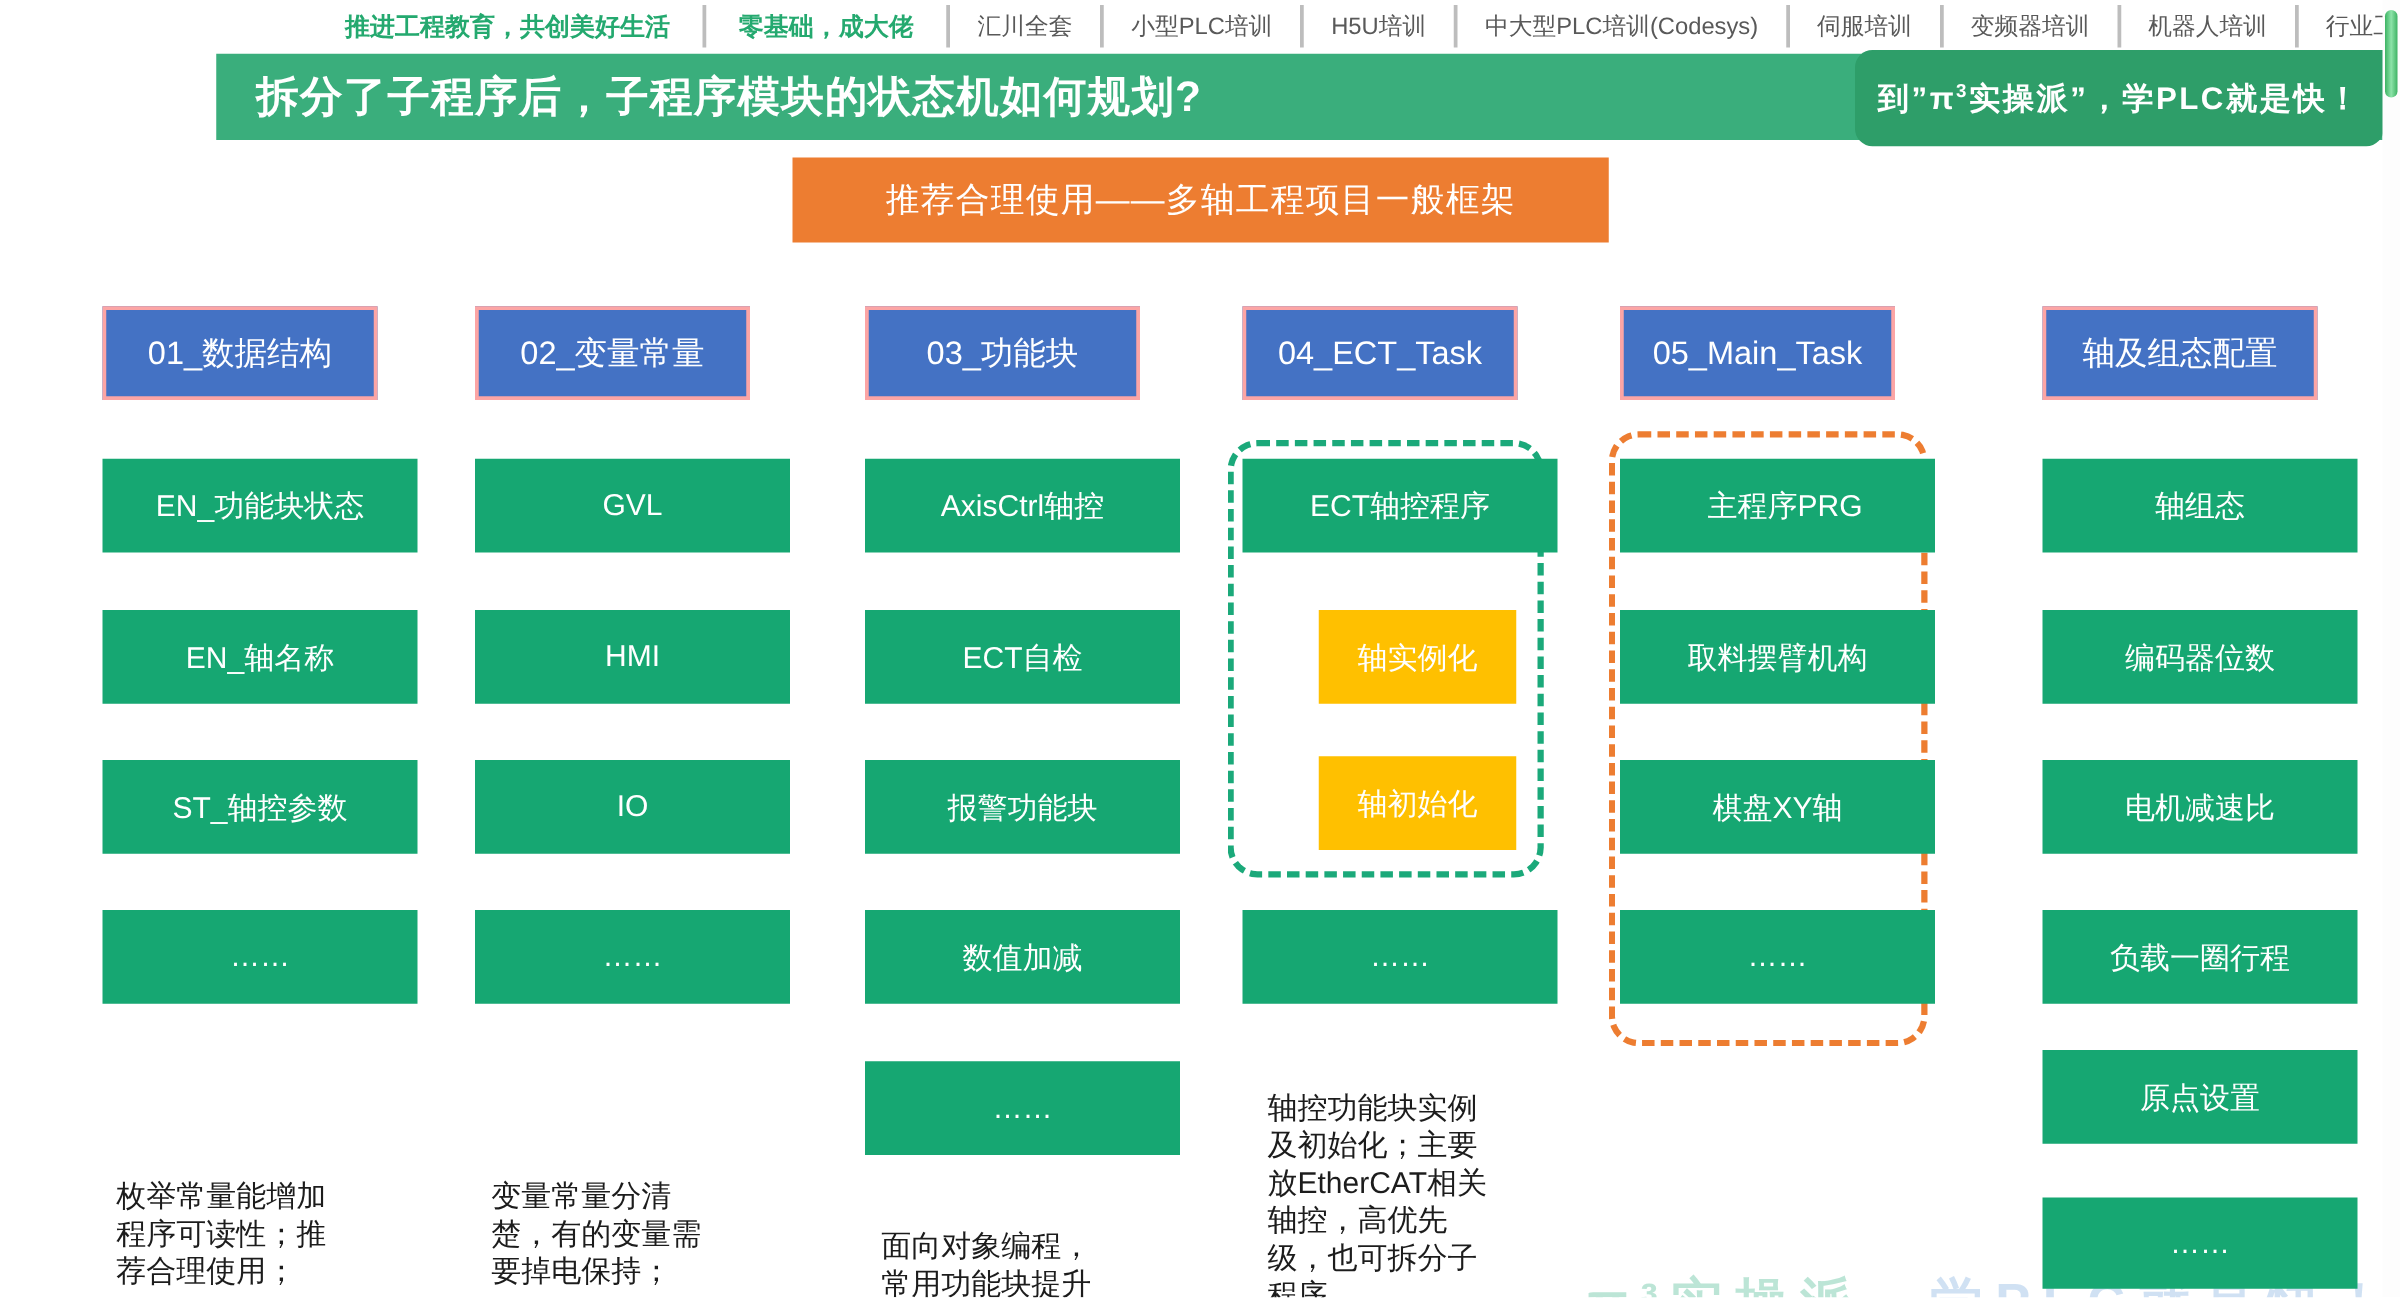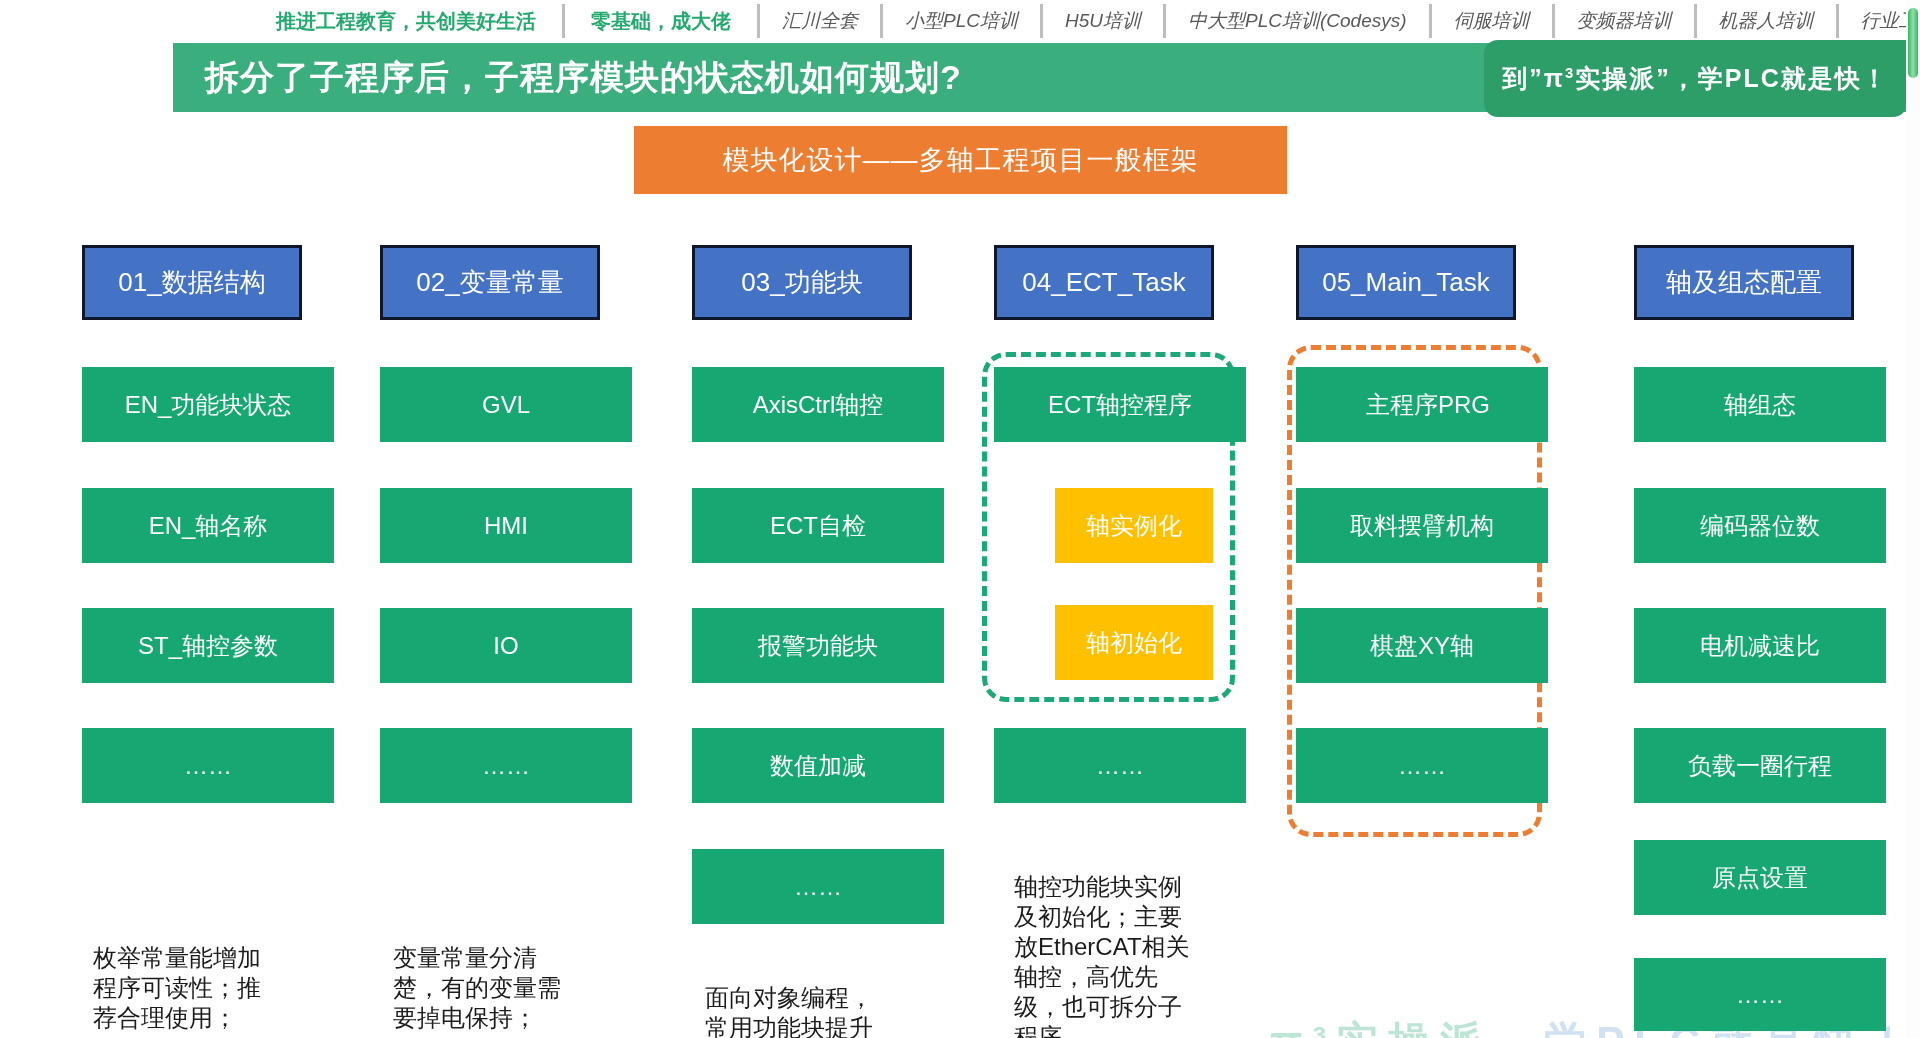--- a/index.html
+++ b/index.html
@@ -4,39 +4,39 @@
 <style>
   * { margin:0; padding:0; box-sizing:border-box; }
   html,body { width:1920px; height:1038px; overflow:hidden; background:#fff;
               font-family:"Liberation Sans", sans-serif; }
   #stage { position:relative; width:1920px; height:1038px; background:#fff; overflow:hidden; }
 
   
   .topbar { position:absolute; left:0; top:0; width:1906px; height:42px; background:#fff; }
   .tabs { position:absolute; left:250px; top:0; height:42px; display:flex; align-items:center; }
   .slogan { color:#24a96f; font-weight:bold; font-size:20px; padding:0 26px; white-space:nowrap; }
-  .tab { color:#595959; font-size:19px; padding:0 22px; white-space:nowrap;font-style:italic; }
+  .tab { color:#595959; font-size:19px; padding:0 22px; white-space:nowrap; }
   .tabdiv { width:3px; height:34px; background:#bdbdbd; }
 
   
   .banner { position:absolute; left:173px; top:43px; width:1733px; height:69px; background:#3aae7c; }
   .banner-title { position:absolute; left:32px; top:0; height:69px; display:flex; align-items:center;
                   color:#fff; font-size:34px; font-weight:bold; letter-spacing:1px; }
   .badge { position:absolute; left:1443px; top:40px; width:423px; height:77px; background:#2e9e69;
            border-radius:14px 0 14px 14px; display:flex; align-items:center; justify-content:center;
            color:#fff; font-size:25px; font-weight:bold; letter-spacing:2px; white-space:nowrap;margin-left:41px; }
   .badge sup { font-size:15px; }
 
   
   .subtitle { position:absolute; left:634px; top:126px; width:653px; height:68px; background:#ed7d31;
               display:flex; align-items:center; justify-content:center;
               color:#fff; font-size:27px; letter-spacing:1px; }
 
   
-  .hbox { position:absolute; width:220px; height:75px; background:#4472c4; border:3px solid #0f172a;
+  .hbox { position:absolute; width:220px; height:75px; background:#4472c4; border:3px solid #fca5a5;
           display:flex; align-items:center; justify-content:center; color:#fff; font-size:26px; z-index:2; }
   .gbox { position:absolute; width:252px; height:75px; background:#16a772;
           display:flex; align-items:center; justify-content:center; color:#fff; font-size:24px; z-index:2; }
   .ybox { position:absolute; width:158px; height:75px; background:#ffc000;
           display:flex; align-items:center; justify-content:center; color:#fff; font-size:24px; z-index:2; }
   .dash-green { position:absolute; left:982px; top:352px; width:253px; height:350px;
                 border:5px dashed #1ba97a; border-radius:24px; z-index:1; }
   .dash-orange { position:absolute; left:1287px; top:345px; width:255px; height:492px;
                  border:5px dashed #ed7d31; border-radius:24px; z-index:1; }
 
@@ -82,21 +82,21 @@
     </div>
   </div>
 
   <div class="banner">
     <div class="banner-title">拆分了子程序后，子程序模块的状态机如何规划?</div>
   </div>
   <div class="badge">
     <span><span>到”π</span><sup>3</sup><span>实操派”，学PLC就是快！</span></span>
   </div>
 
-  <div class="subtitle">模块化设计——多轴工程项目一般框架</div>
+  <div class="subtitle">推荐合理使用——多轴工程项目一般框架</div>
 
   <div class="dash-green"></div>
   <div class="dash-orange"></div>
 
   <div class="hbox" style="left:82px; top:245px;">01_数据结构</div>
   <div class="gbox" style="left:82px; top:367px;">EN_功能块状态</div>
   <div class="gbox" style="left:82px; top:488px;">EN_轴名称</div>
   <div class="gbox" style="left:82px; top:608px;">ST_轴控参数</div>
   <div class="gbox" style="left:82px; top:728px;">……</div>
   <div class="note" style="left:93px; top:943px; width:185px;">枚举常量能增加程序可读性；推荐合理使用；</div>

